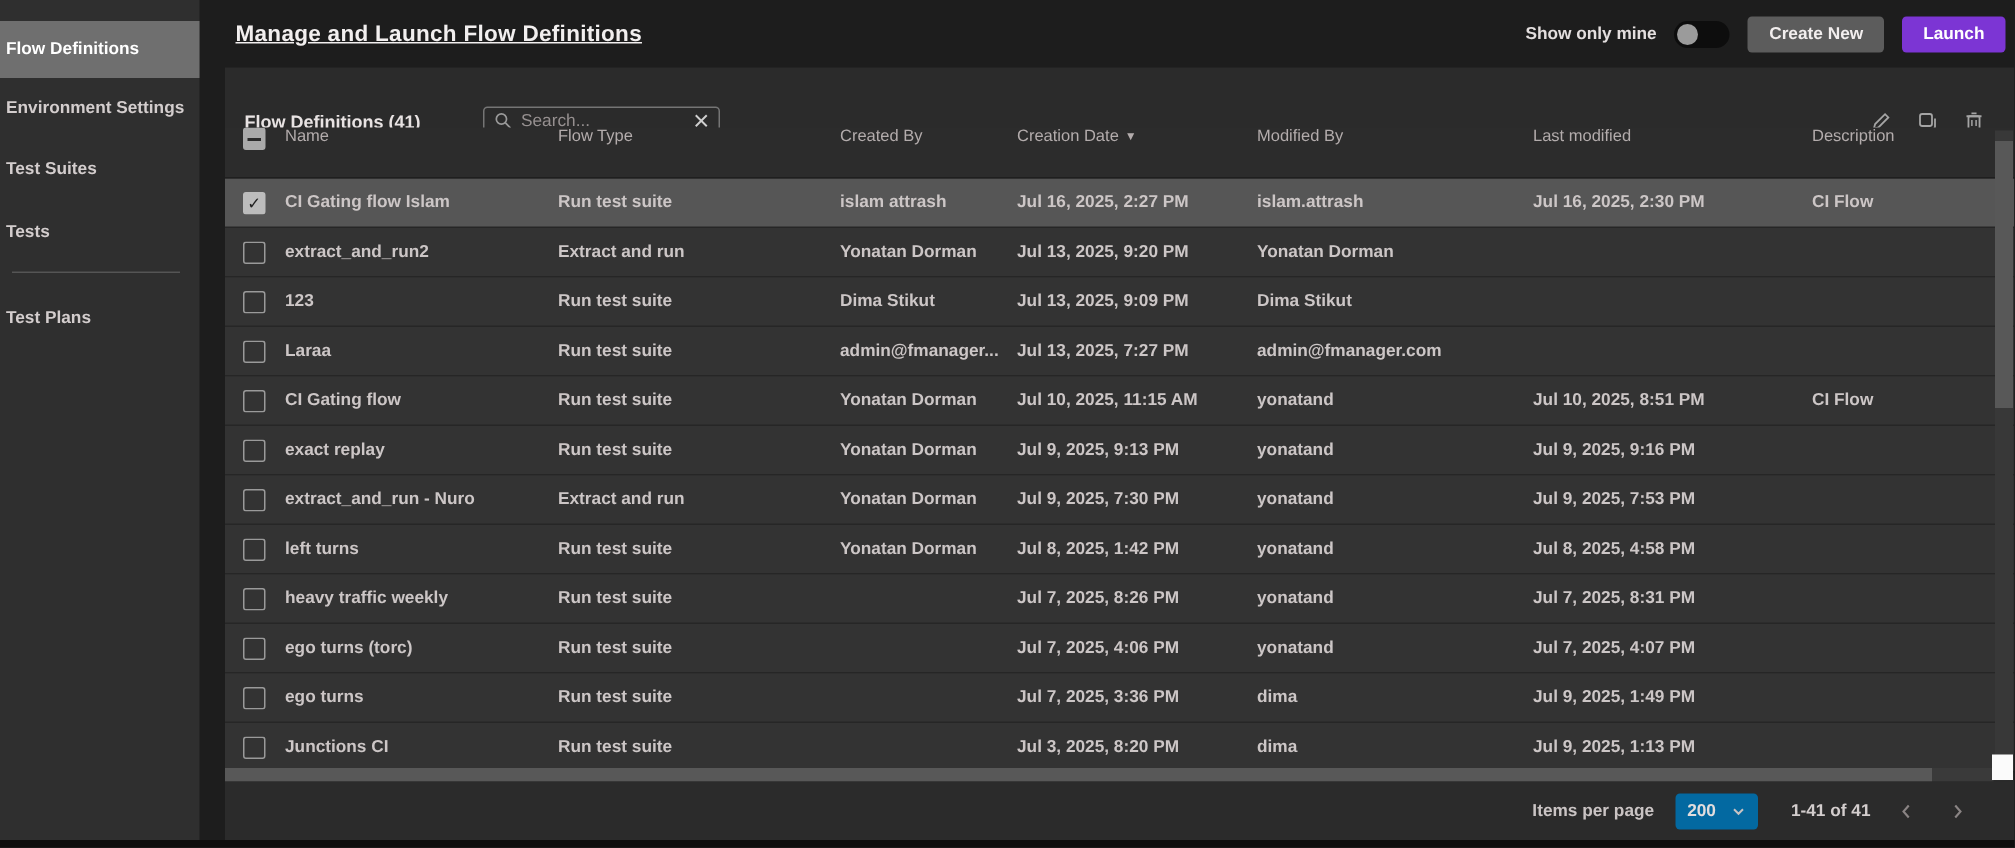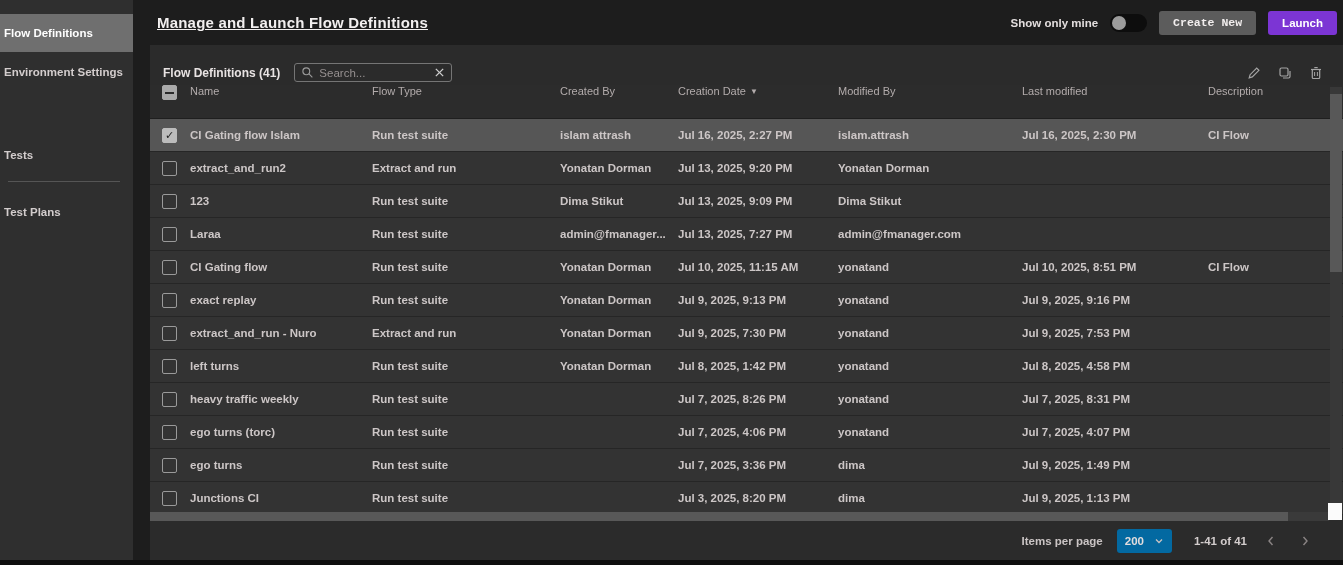--- a/index.html
+++ b/index.html
@@ -18,28 +18,28 @@
   
   .topbar { position:absolute; left:133px; top:0; right:0; height:45px;
     display:flex; align-items:center; }
   .page-title { margin-left:24px; font-size:15px; font-weight:700; color:#f2efef; letter-spacing:.2px;text-decoration:underline; }
   .top-right { margin-left:auto; display:flex; align-items:center; gap:12px; padding-right:6px; }
   .toggle-label { font-size:11.5px; font-weight:700; color:#e3dede; }
   .toggle { width:37px; height:18px; border-radius:10px; background:#0d0d0d; position:relative; cursor:pointer; }
   .toggle .knob { position:absolute; left:2px; top:2px; width:14px; height:14px; border-radius:50%; background:#9b9b9b; }
   .btn { height:24px; padding:0 14px; border:none; border-radius:3px; font-size:11.5px; font-weight:700;
     color:#f2eeee; cursor:pointer; font-family:inherit; }
-  .btn-gray { background:#5c5c5c;font-family:Liberation Mono, monospace; }
+  .btn-gray { background:#5c5c5c; }
   .btn-purple { background:#7c35d4; color:#ffffff; }
 
   
   .card { position:absolute; left:150px; top:45px; right:0; bottom:5px; background:#2b2b2b; overflow:hidden; }
 
-  .toolbar { position:absolute; left:0; top:8px; right:0; height:40px; display:flex; align-items:center;
-    border-bottom:1px solid #3a3a3a; }
+  .toolbar { position:absolute; left:0; top:16px; right:0; height:40px; display:flex; align-items:center;
+    border-bottom:1px solid #3a3a3a;gap:28px; }
   .toolbar-title { margin-left:13px; font-size:12px; font-weight:700; color:#e8e3e3; }
   .searchbox { margin-left:14px; width:158px; height:19px; border:1px solid #757575; border-radius:3px;
     display:flex; align-items:center; padding:0 6px; background:transparent; }
   .searchbox input { flex:1; min-width:0; border:none; outline:none; background:transparent;
     font-size:11.5px; color:#d8d3d3; font-family:inherit; margin-left:5px; }
   .searchbox input::placeholder { color:#969090; }
   .toolbar-icons { margin-left:auto; display:flex; align-items:center; gap:15px; padding-right:19px; }
   .tool-icon { width:16px; height:16px; cursor:pointer; display:block; }
 
   
@@ -90,20 +90,21 @@
 </head>
 <body>
 
 <div class="stage">
 
   <nav class="sidebar">
     <div class="side-divider"></div>
 
   <div class="side-item active" style="top: 14px; line-height: 38px; height: 38px;">Flow Definitions</div>
       <div class="side-item" style="top: 57px; line-height: 30px; height: 30px;">Environment Settings</div>
+      <div class="side-item" style="top: 98px; line-height: 30px; height: 30px;">Test Suites</div>
       <div class="side-item" style="top: 140px; line-height: 30px; height: 30px;">Tests</div>
       <div class="side-item" style="top: 197px; line-height: 30px; height: 30px;">Test Plans</div>
     </nav>
 
   <header class="topbar">
     <h1 class="page-title">Manage and Launch Flow Definitions</h1>
     <div class="top-right">
       <span class="toggle-label">Show only mine</span>
       <div class="toggle">
         <div class="knob"></div>

